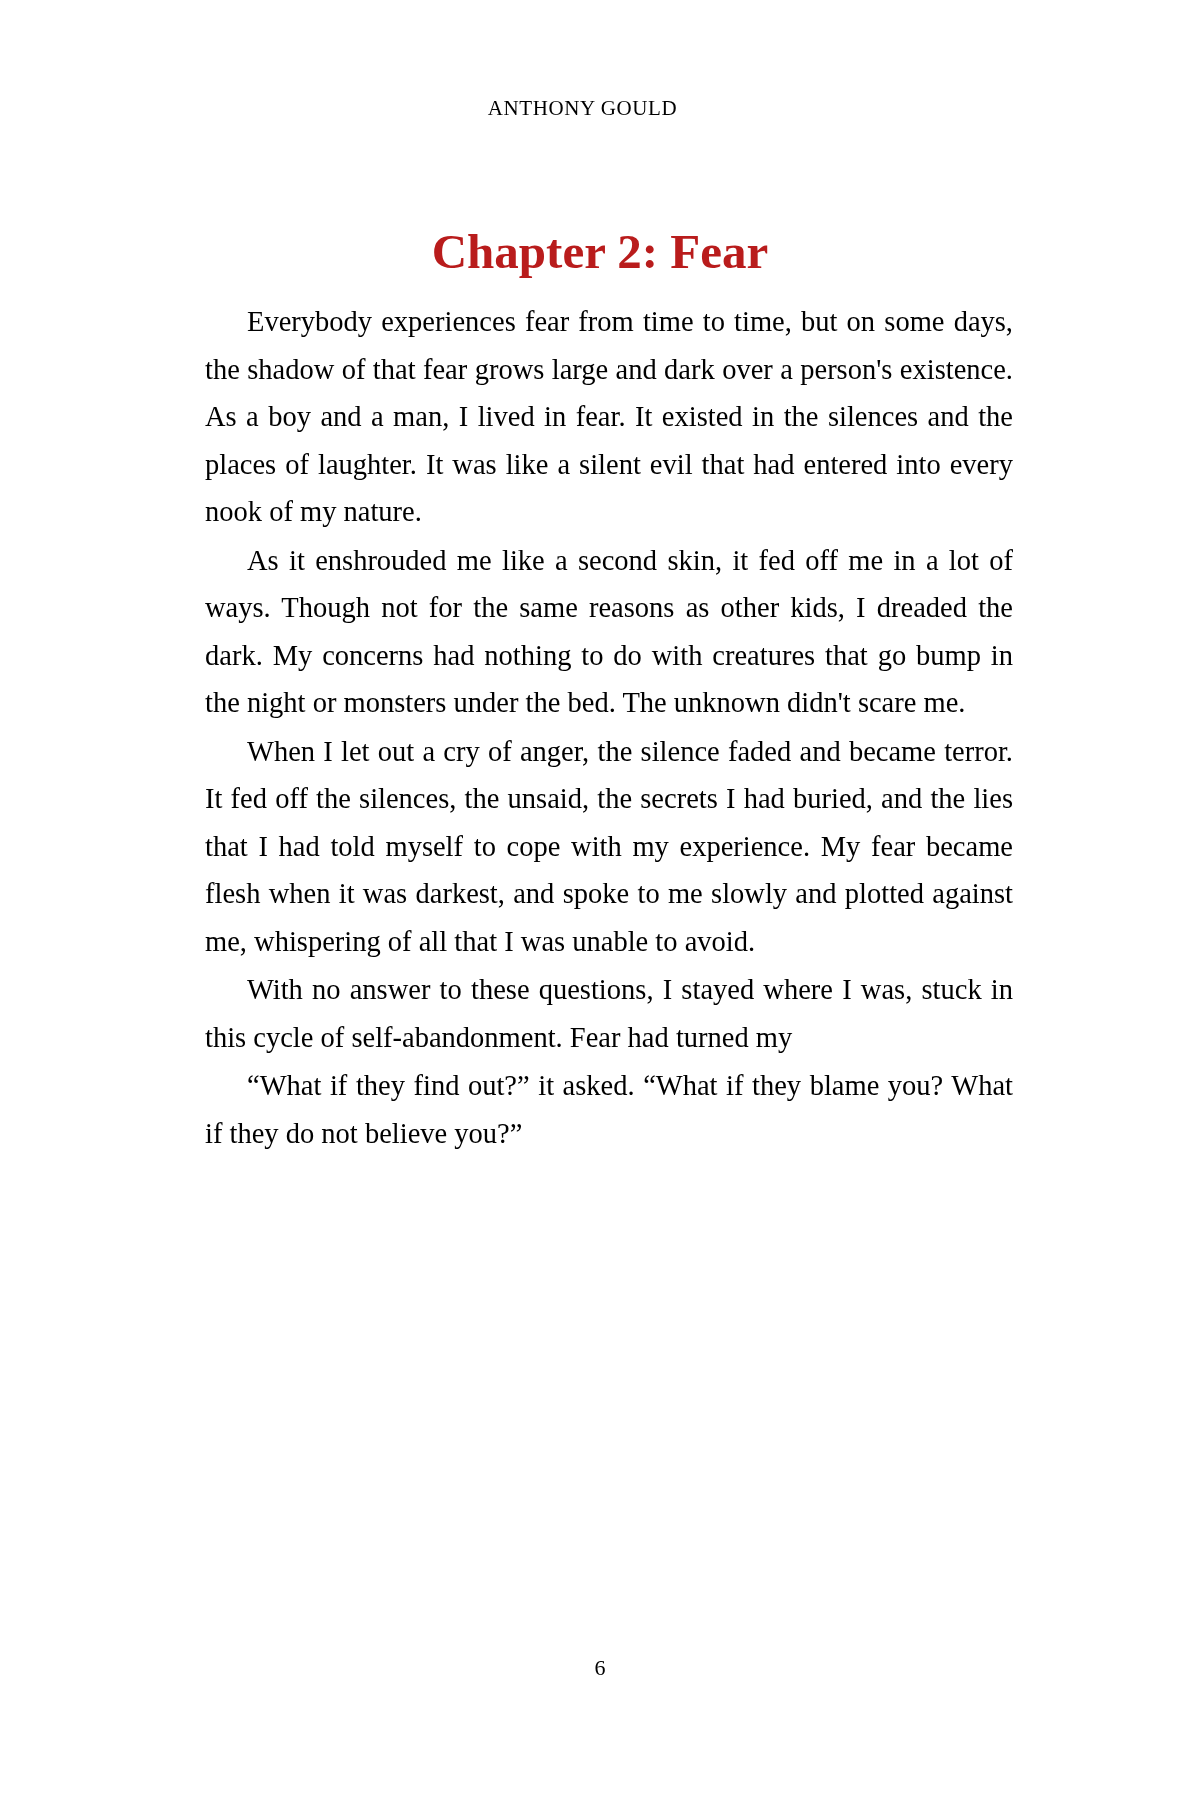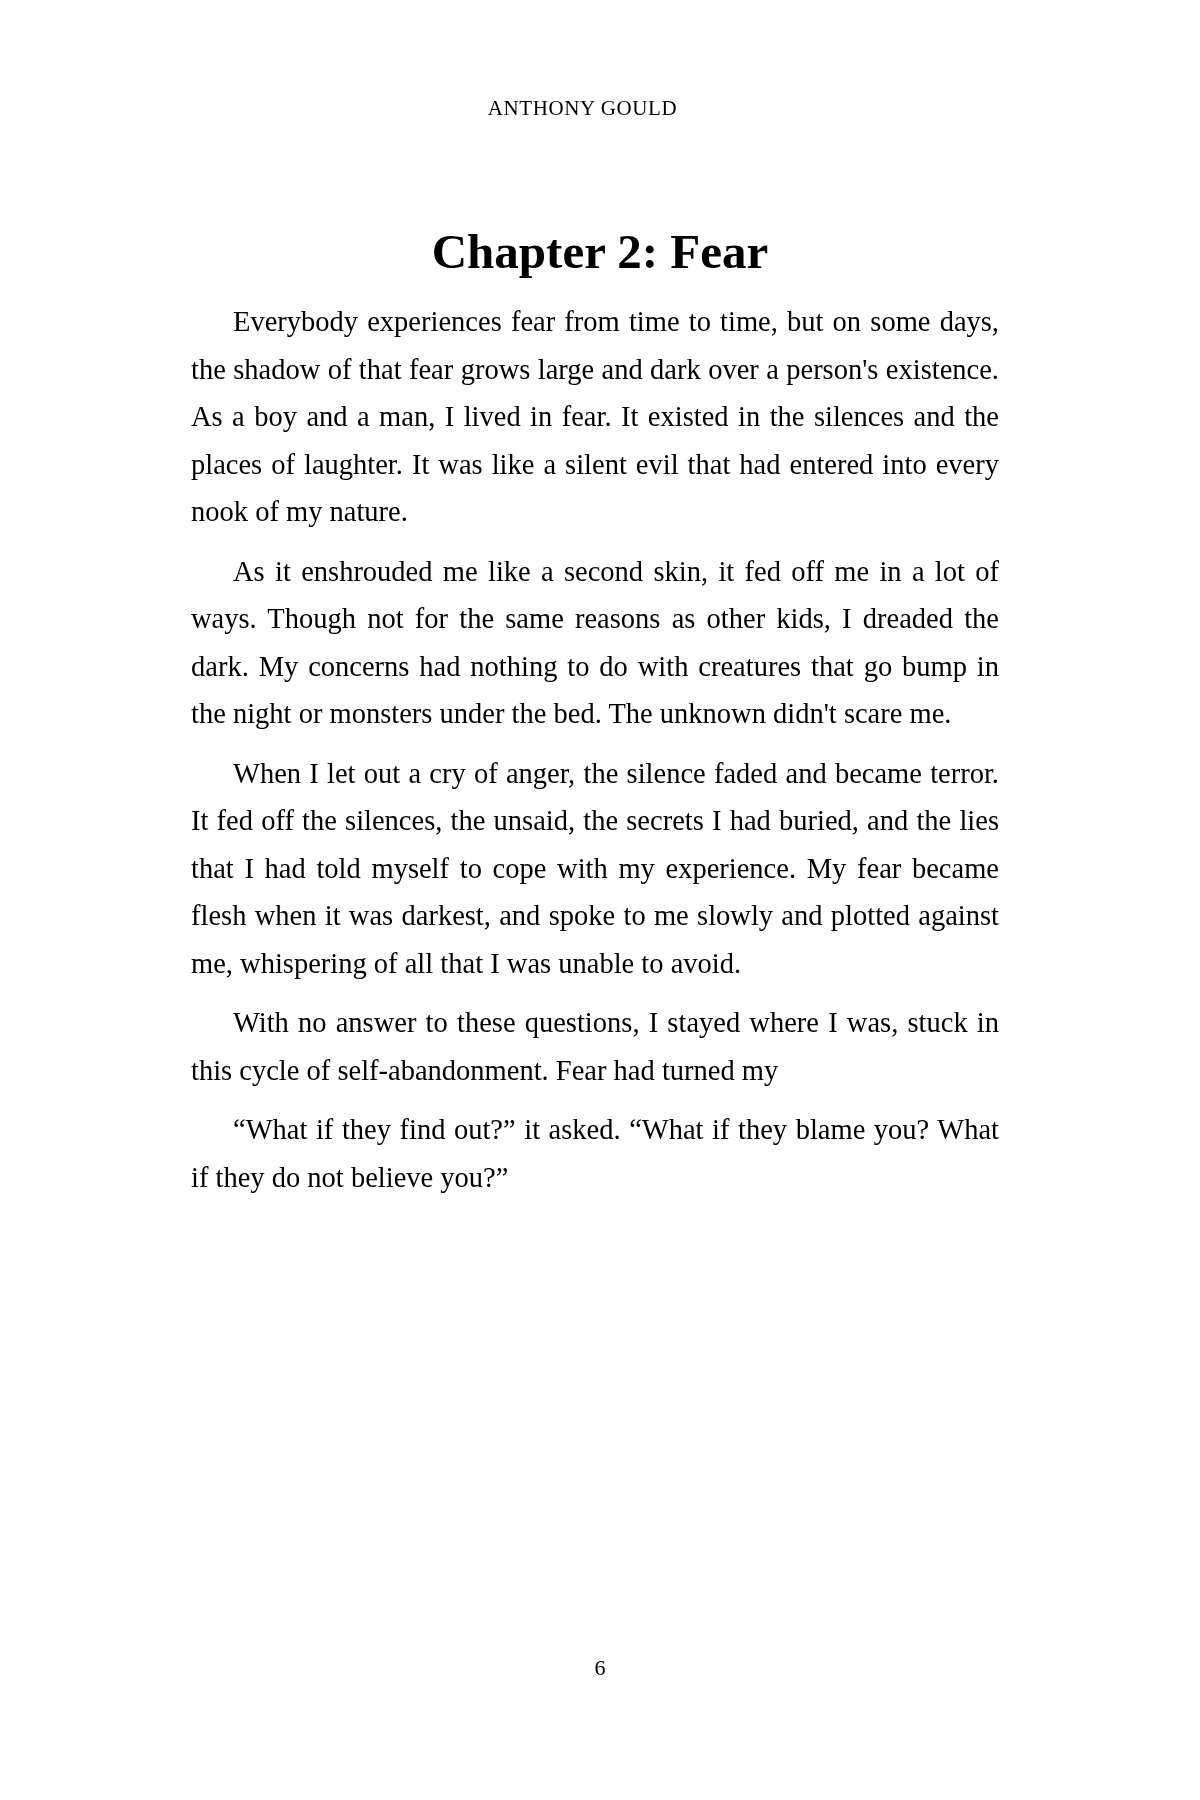--- a/index.html
+++ b/index.html
@@ -32,41 +32,41 @@
   }
   .chapter-title {
     position: absolute;
     top: 190px;
     left: 0;
     width: 1200px;
     text-align: center;
     font-size: 49px;
     font-weight: bold;
     font-family: "Liberation Serif", "DejaVu Serif", serif;
-    color: #000000;
+    color: #b91c1c;
   }
   .body-block {
     position: absolute;
     top: 298px;
-    left: 191px;
+    left: 205px;
     width: 808px;
   }
   .body-block p {
     margin: 0 0 0 0;
     text-align: justify;
     text-justify: inter-word;
     font-size: 28.5px;
     line-height: 47.5px;
     text-indent: 42px;
     color: #000000;
     -webkit-hyphens: none;
     hyphens: none;
   }
   .body-block p + p {
-    margin-top: 12px;
+    margin-top: 1px;
   }
   .page-number {
     position: absolute;
     top: 1655px;
     left: 0;
     width: 1200px;
     text-align: center;
     font-size: 22px;
     font-family: "Liberation Serif", "DejaVu Serif", serif;
     color: #000000;

